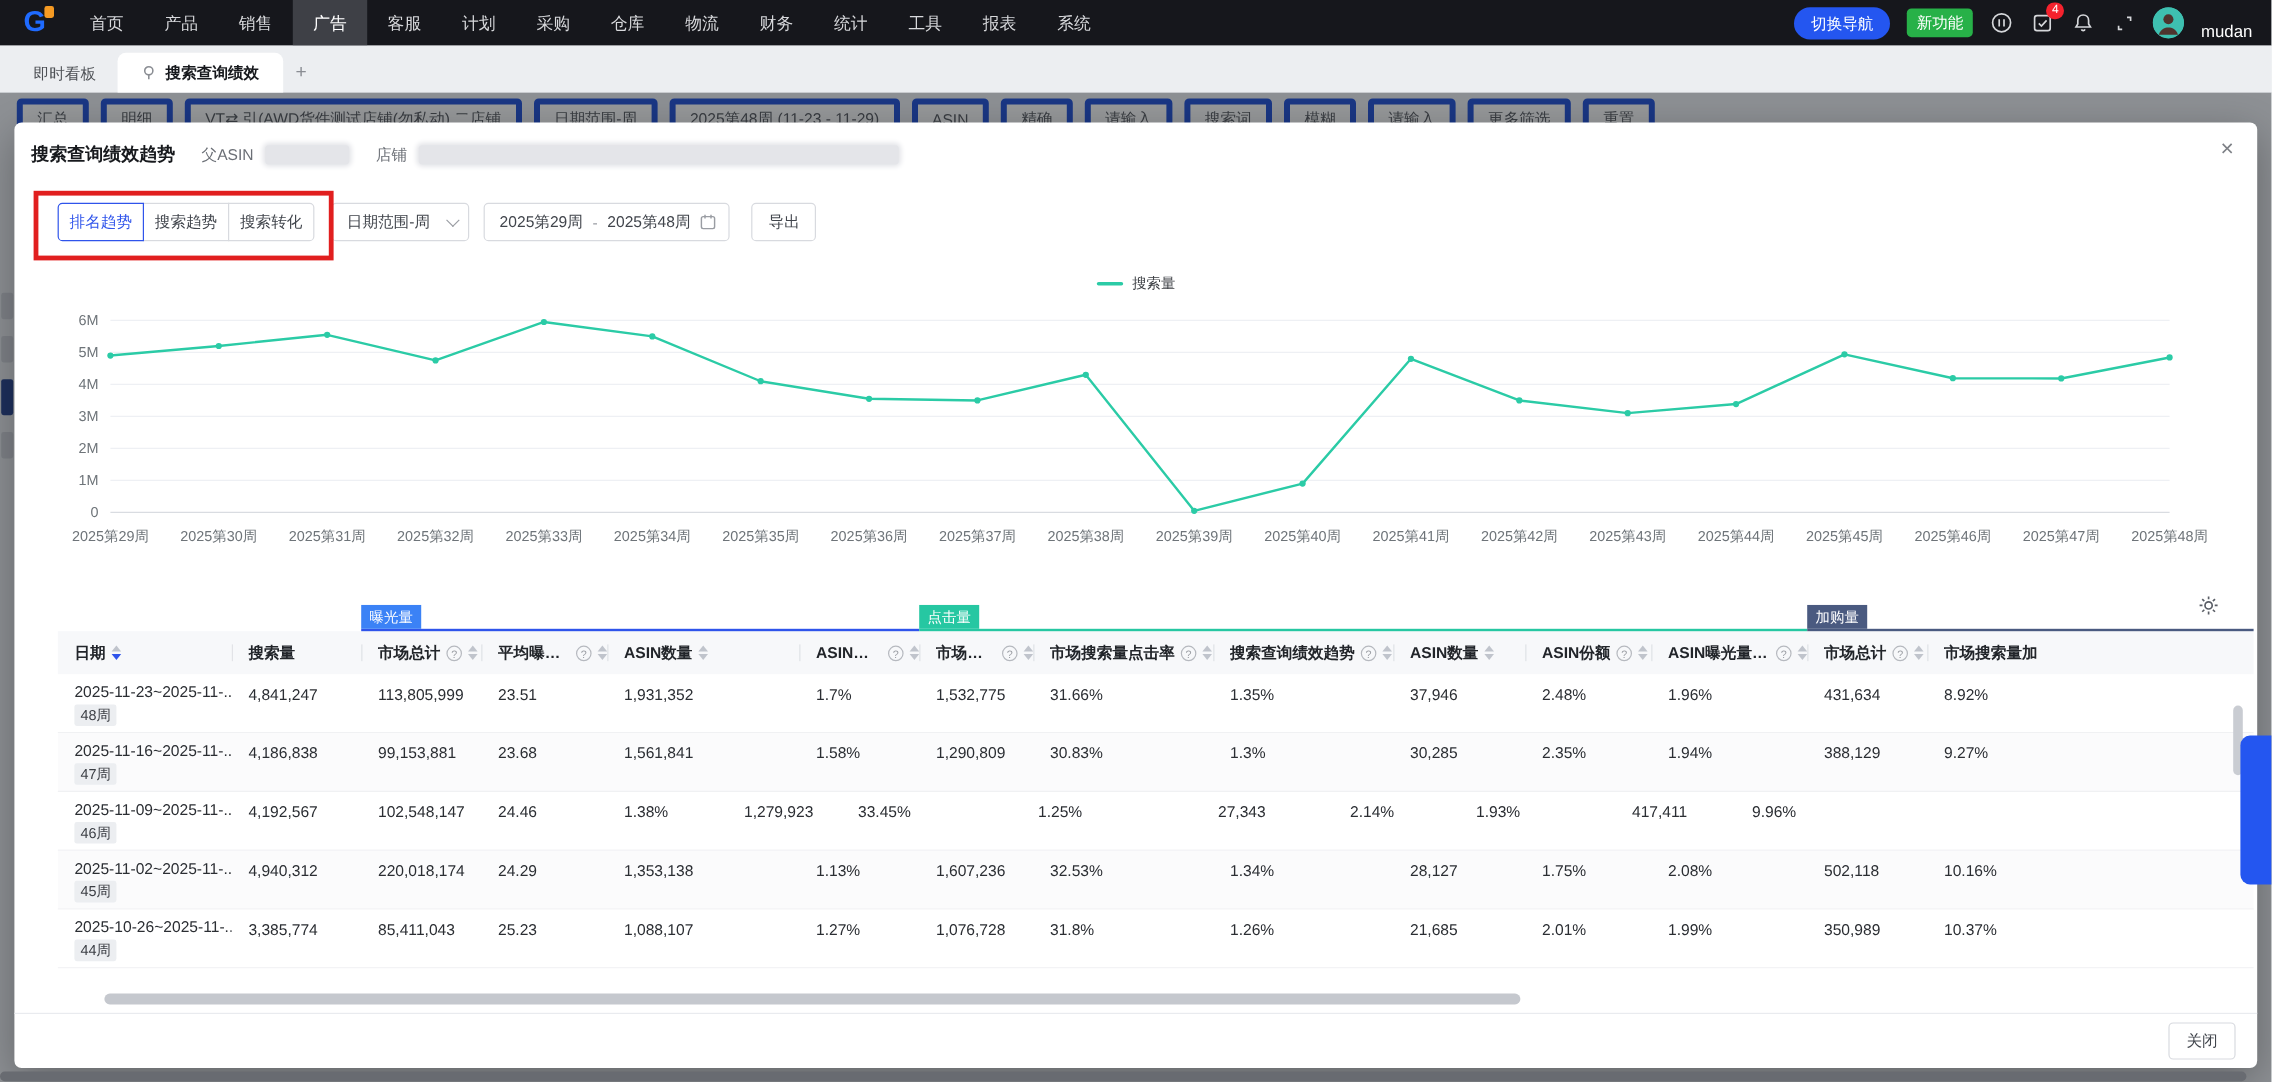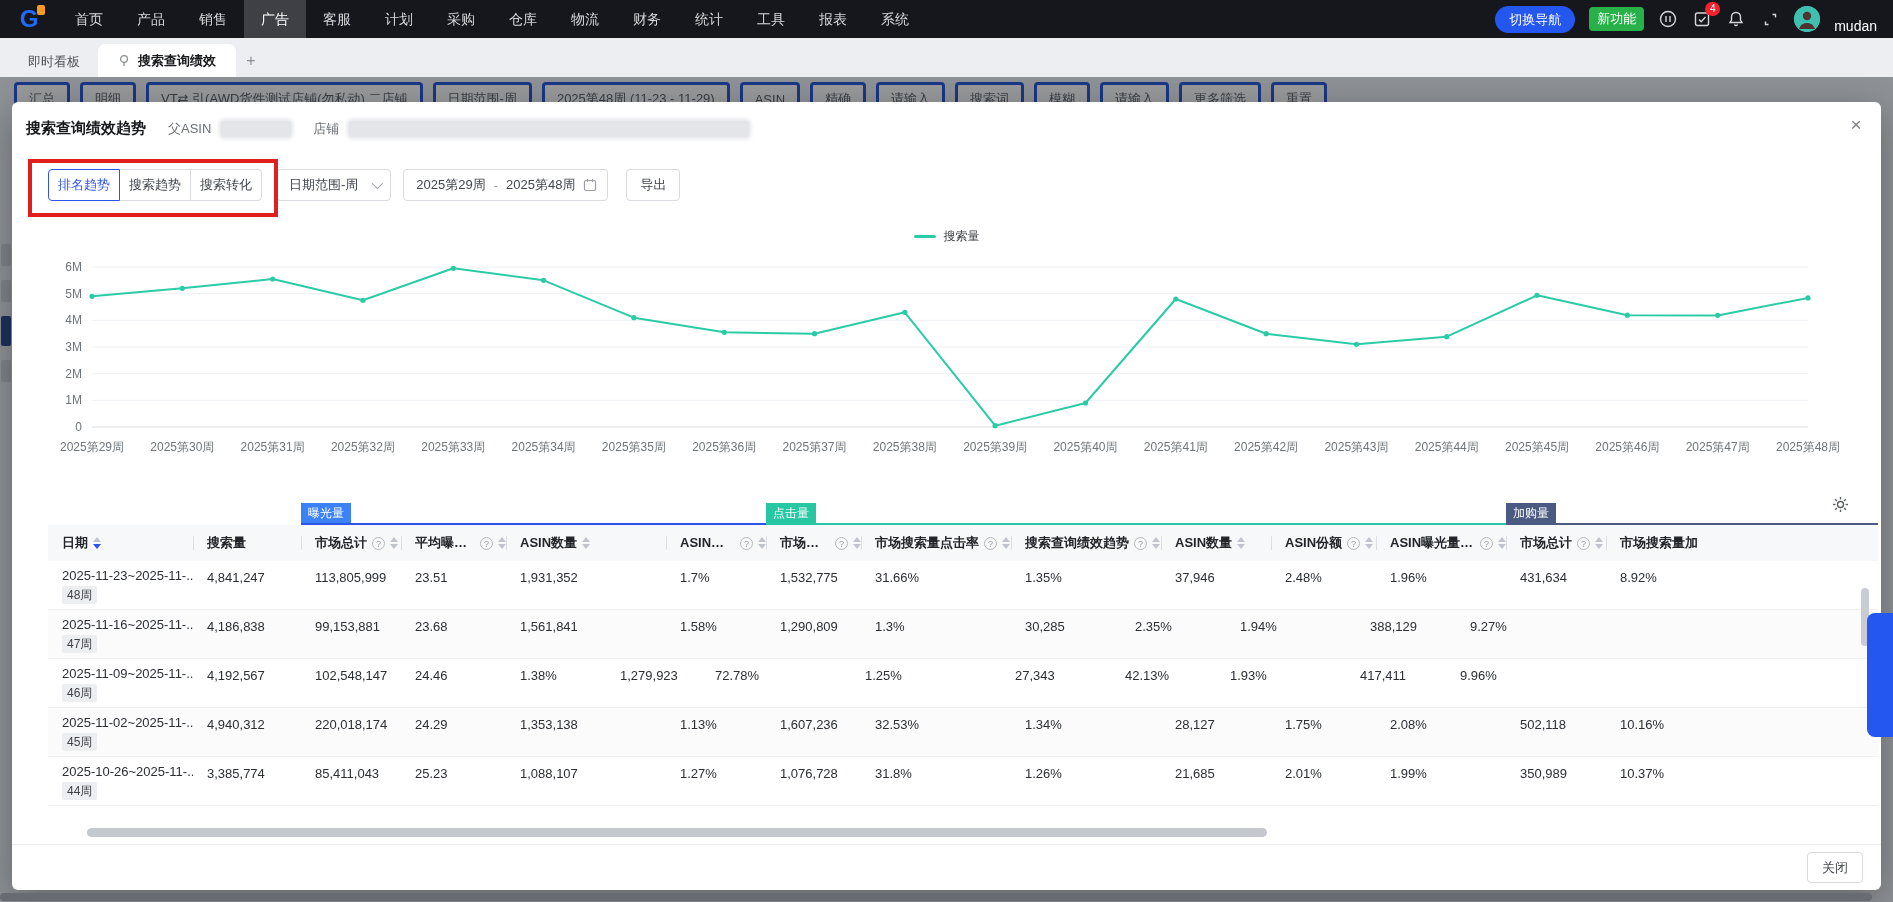--- a/index.html
+++ b/index.html
@@ -24,21 +24,21 @@
   .username{color:#fff;font-size:14px;margin-top:13px;}
 
   
   .tabbar{height:39px;background:#eceef1;display:flex;align-items:flex-end;padding-left:10px;position:relative;z-index:40;}
   .tab{font-size:13px;color:#4e5156;padding:0 18px;height:31px;line-height:31px;cursor:pointer;}
   .tab.active{background:#fff;border-radius:7px 7px 0 0;color:#17191d;font-weight:bold;display:flex;align-items:center;gap:7px;height:33px;padding:0 20px;}
   .tab-add{width:30px;height:31px;line-height:29px;text-align:center;color:#8a8d93;font-size:16px;cursor:pointer;}
 
   
   .backdrop-strip{position:absolute;top:82px;left:14px;display:flex;gap:10px;z-index:4;}
-  .bd-box{height:34px;background:#fff;border:3px solid #1d4ed8;border-radius:4px;font-size:13px;color:#55585e;
+  .bd-box{height:34px;background:#fff;border:5px solid #1d4ed8;border-radius:4px;font-size:13px;color:#55585e;
     display:flex;align-items:center;padding:0 12px;white-space:nowrap;}
   .sidebar-remnant{position:absolute;left:0;top:230px;width:12px;z-index:4;}
   .sb-blk{width:10px;height:22px;margin:14px 1px;background:#d3d6dc;border-radius:2px;}
   .sb-blk.sel{background:#23418f;height:30px;}
   .mask{position:absolute;left:0;top:77px;right:0;bottom:0;background:rgba(25,28,34,.45);z-index:5;}
 
   
   .modal{position:absolute;left:12px;top:102px;width:1869px;height:788px;background:#fff;border-radius:6px;z-index:10;
     box-shadow:0 10px 36px rgba(0,0,0,.3);}
   .modal-header{display:flex;align-items:center;gap:22px;padding:17px 20px 0 14px;}
@@ -464,41 +464,42 @@
           <div class="td td-date" style="width: 145px;">
             <div>2025-11-16~2025-11-...</div>
             <div class="week-badge">47周</div>
           </div>
           <div class="td" style="width: 108px;">4,186,838</div>
           <div class="td" style="width: 100px;">99,153,881</div>
           <div class="td" style="width: 105px;">23.68</div>
           <div class="td" style="width: 160px;">1,561,841</div>
           <div class="td" style="width: 100px;">1.58%</div>
           <div class="td" style="width: 95px;">1,290,809</div>
+          <div class="td" style="width: 150px;">30.83%</div>
           <div class="td" style="width: 150px;">1.3%</div>
           <div class="td" style="width: 110px;">30,285</div>
           <div class="td" style="width: 105px;">2.35%</div>
           <div class="td" style="width: 130px;">1.94%</div>
           <div class="td" style="width: 100px;">388,129</div>
           <div class="td" style="width: 320px;">9.27%</div>
         </div>
         <div class="trow">
           <div class="td td-date" style="width: 145px;">
             <div>2025-11-09~2025-11-...</div>
             <div class="week-badge">46周</div>
           </div>
           <div class="td" style="width: 108px;">4,192,567</div>
           <div class="td" style="width: 100px;">102,548,147</div>
           <div class="td" style="width: 105px;">24.46</div>
           <div class="td" style="width: 100px;">1.38%</div>
           <div class="td" style="width: 95px;">1,279,923</div>
-          <div class="td" style="width: 150px;">72.78%</div>
+          <div class="td" style="width: 150px;">33.45%</div>
           <div class="td" style="width: 150px;">1.25%</div>
           <div class="td" style="width: 110px;">27,343</div>
-          <div class="td" style="width: 105px;">42.13%</div>
+          <div class="td" style="width: 105px;">2.14%</div>
           <div class="td" style="width: 130px;">1.93%</div>
           <div class="td" style="width: 100px;">417,411</div>
           <div class="td" style="width: 320px;">9.96%</div>
         </div>
         <div class="trow alt">
           <div class="td td-date" style="width: 145px;">
             <div>2025-11-02~2025-11-...</div>
             <div class="week-badge">45周</div>
           </div>
           <div class="td" style="width: 108px;">4,940,312</div>

